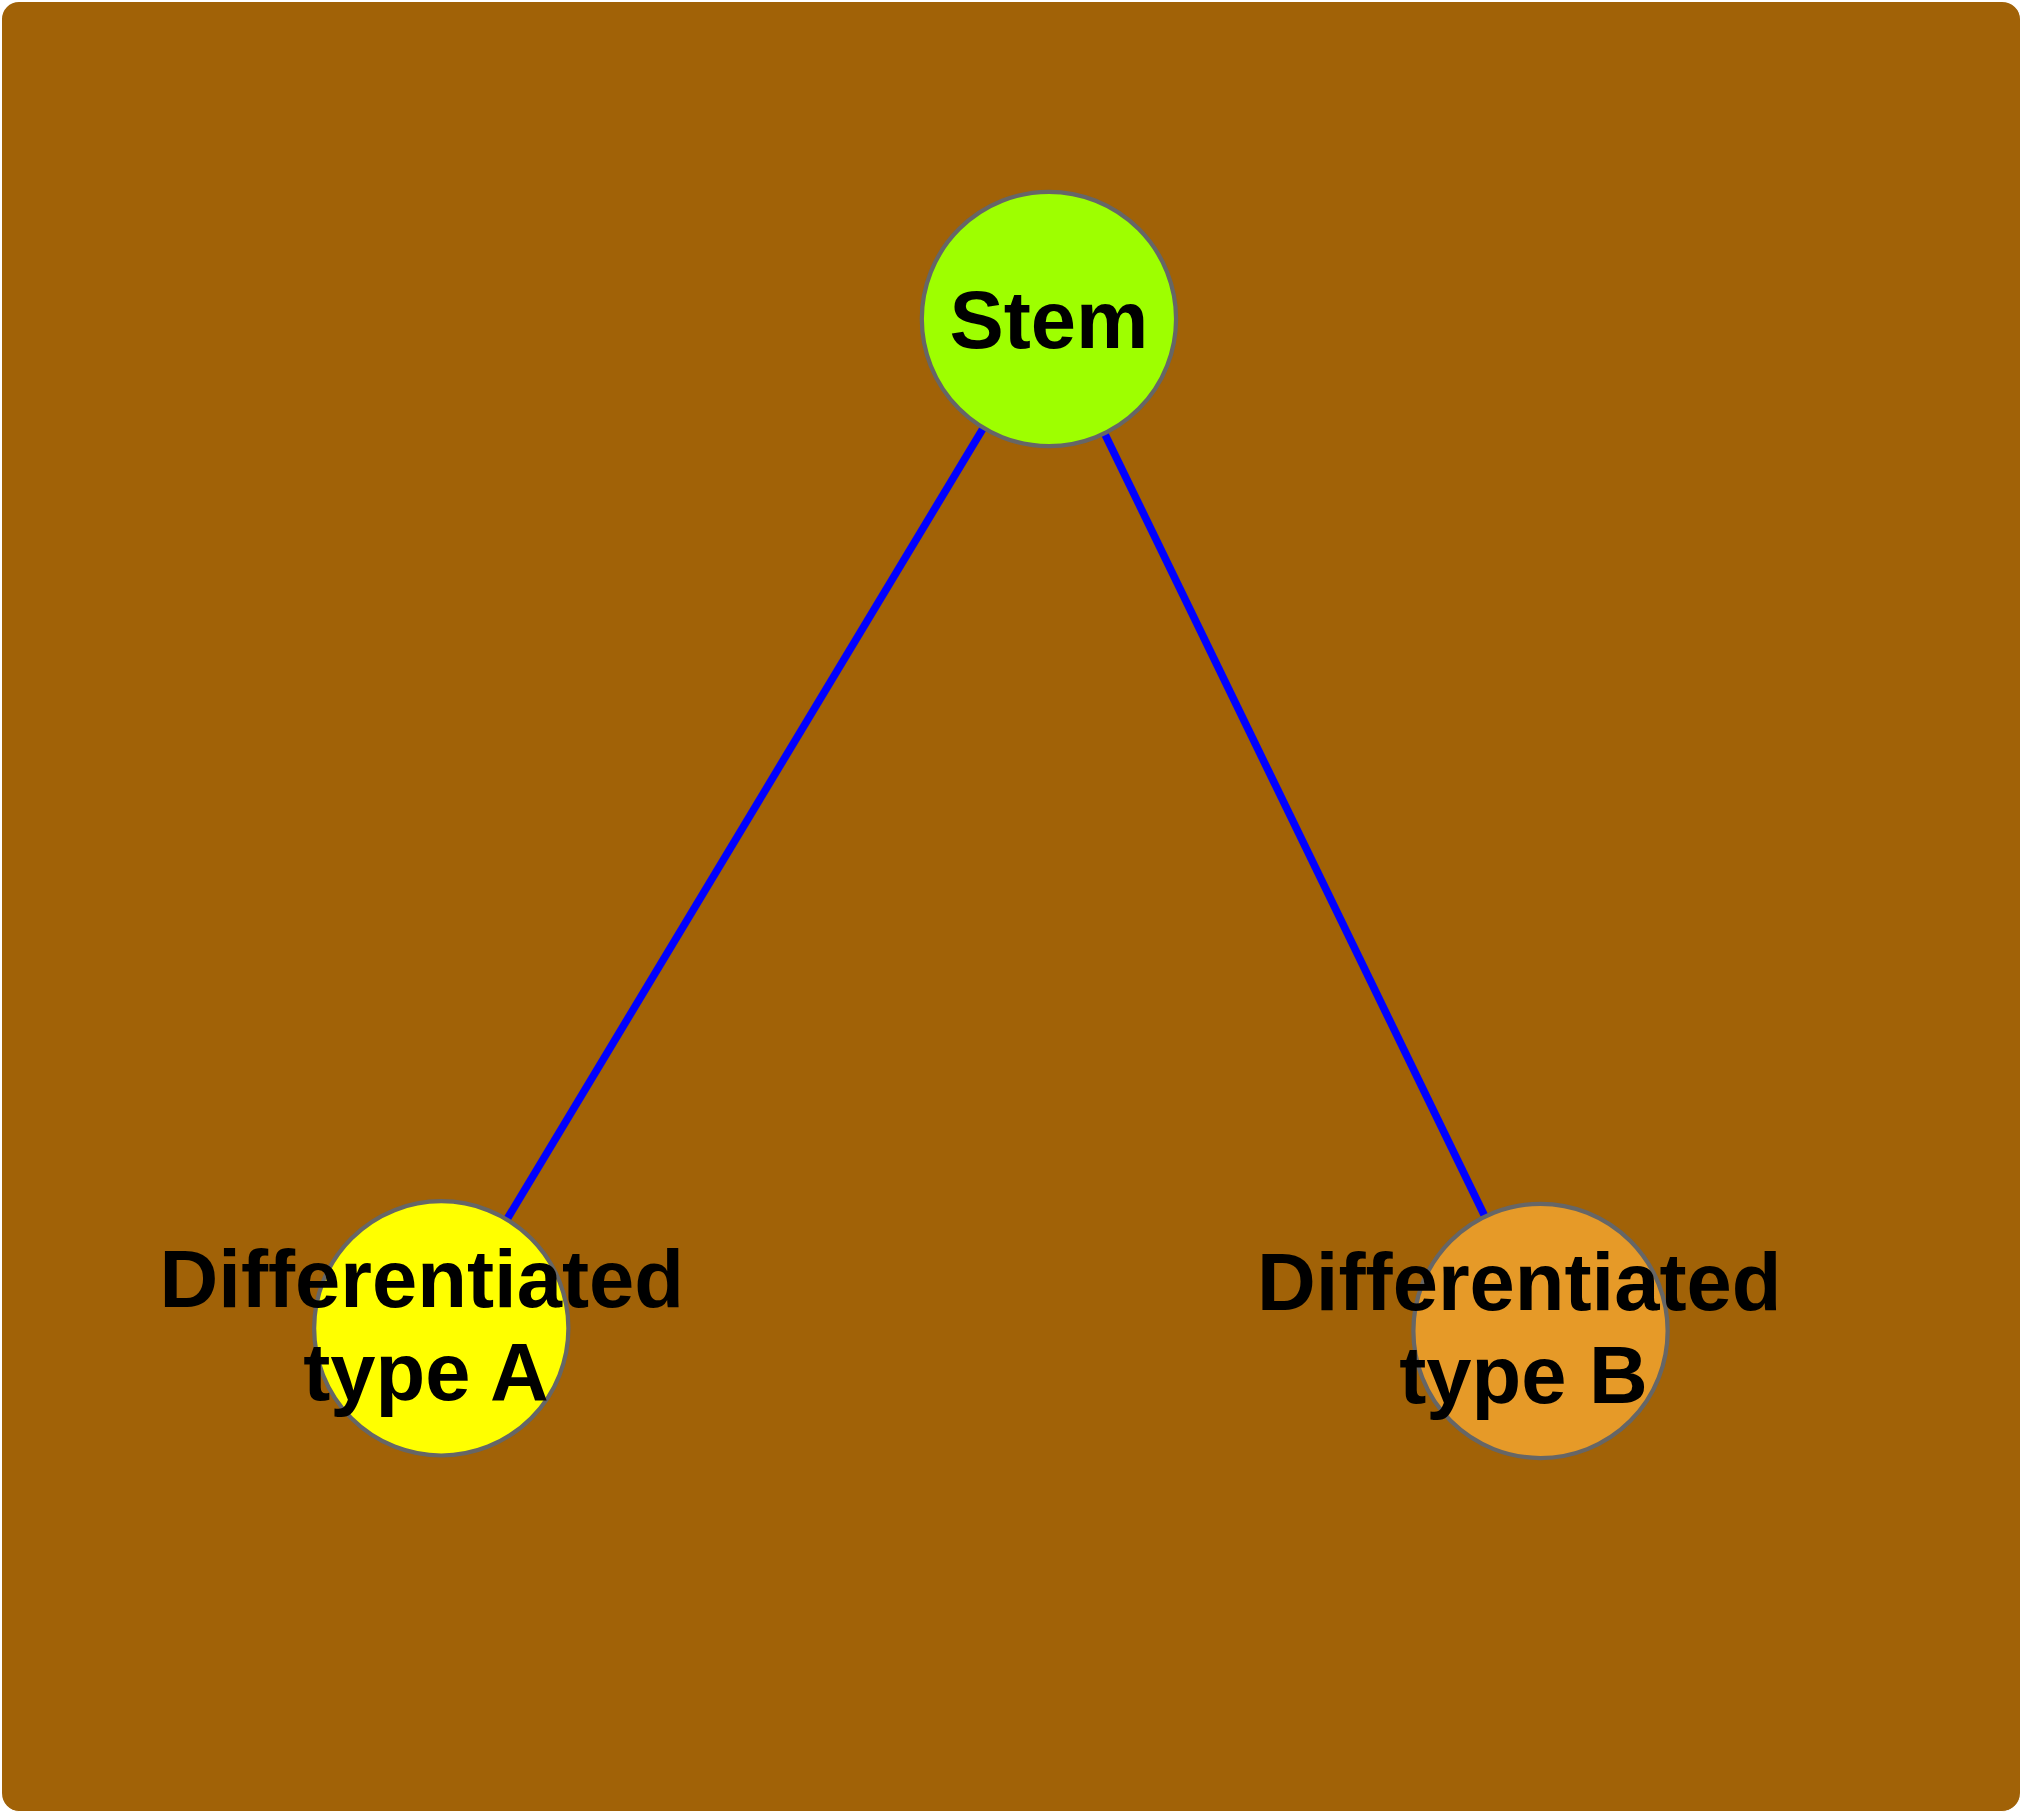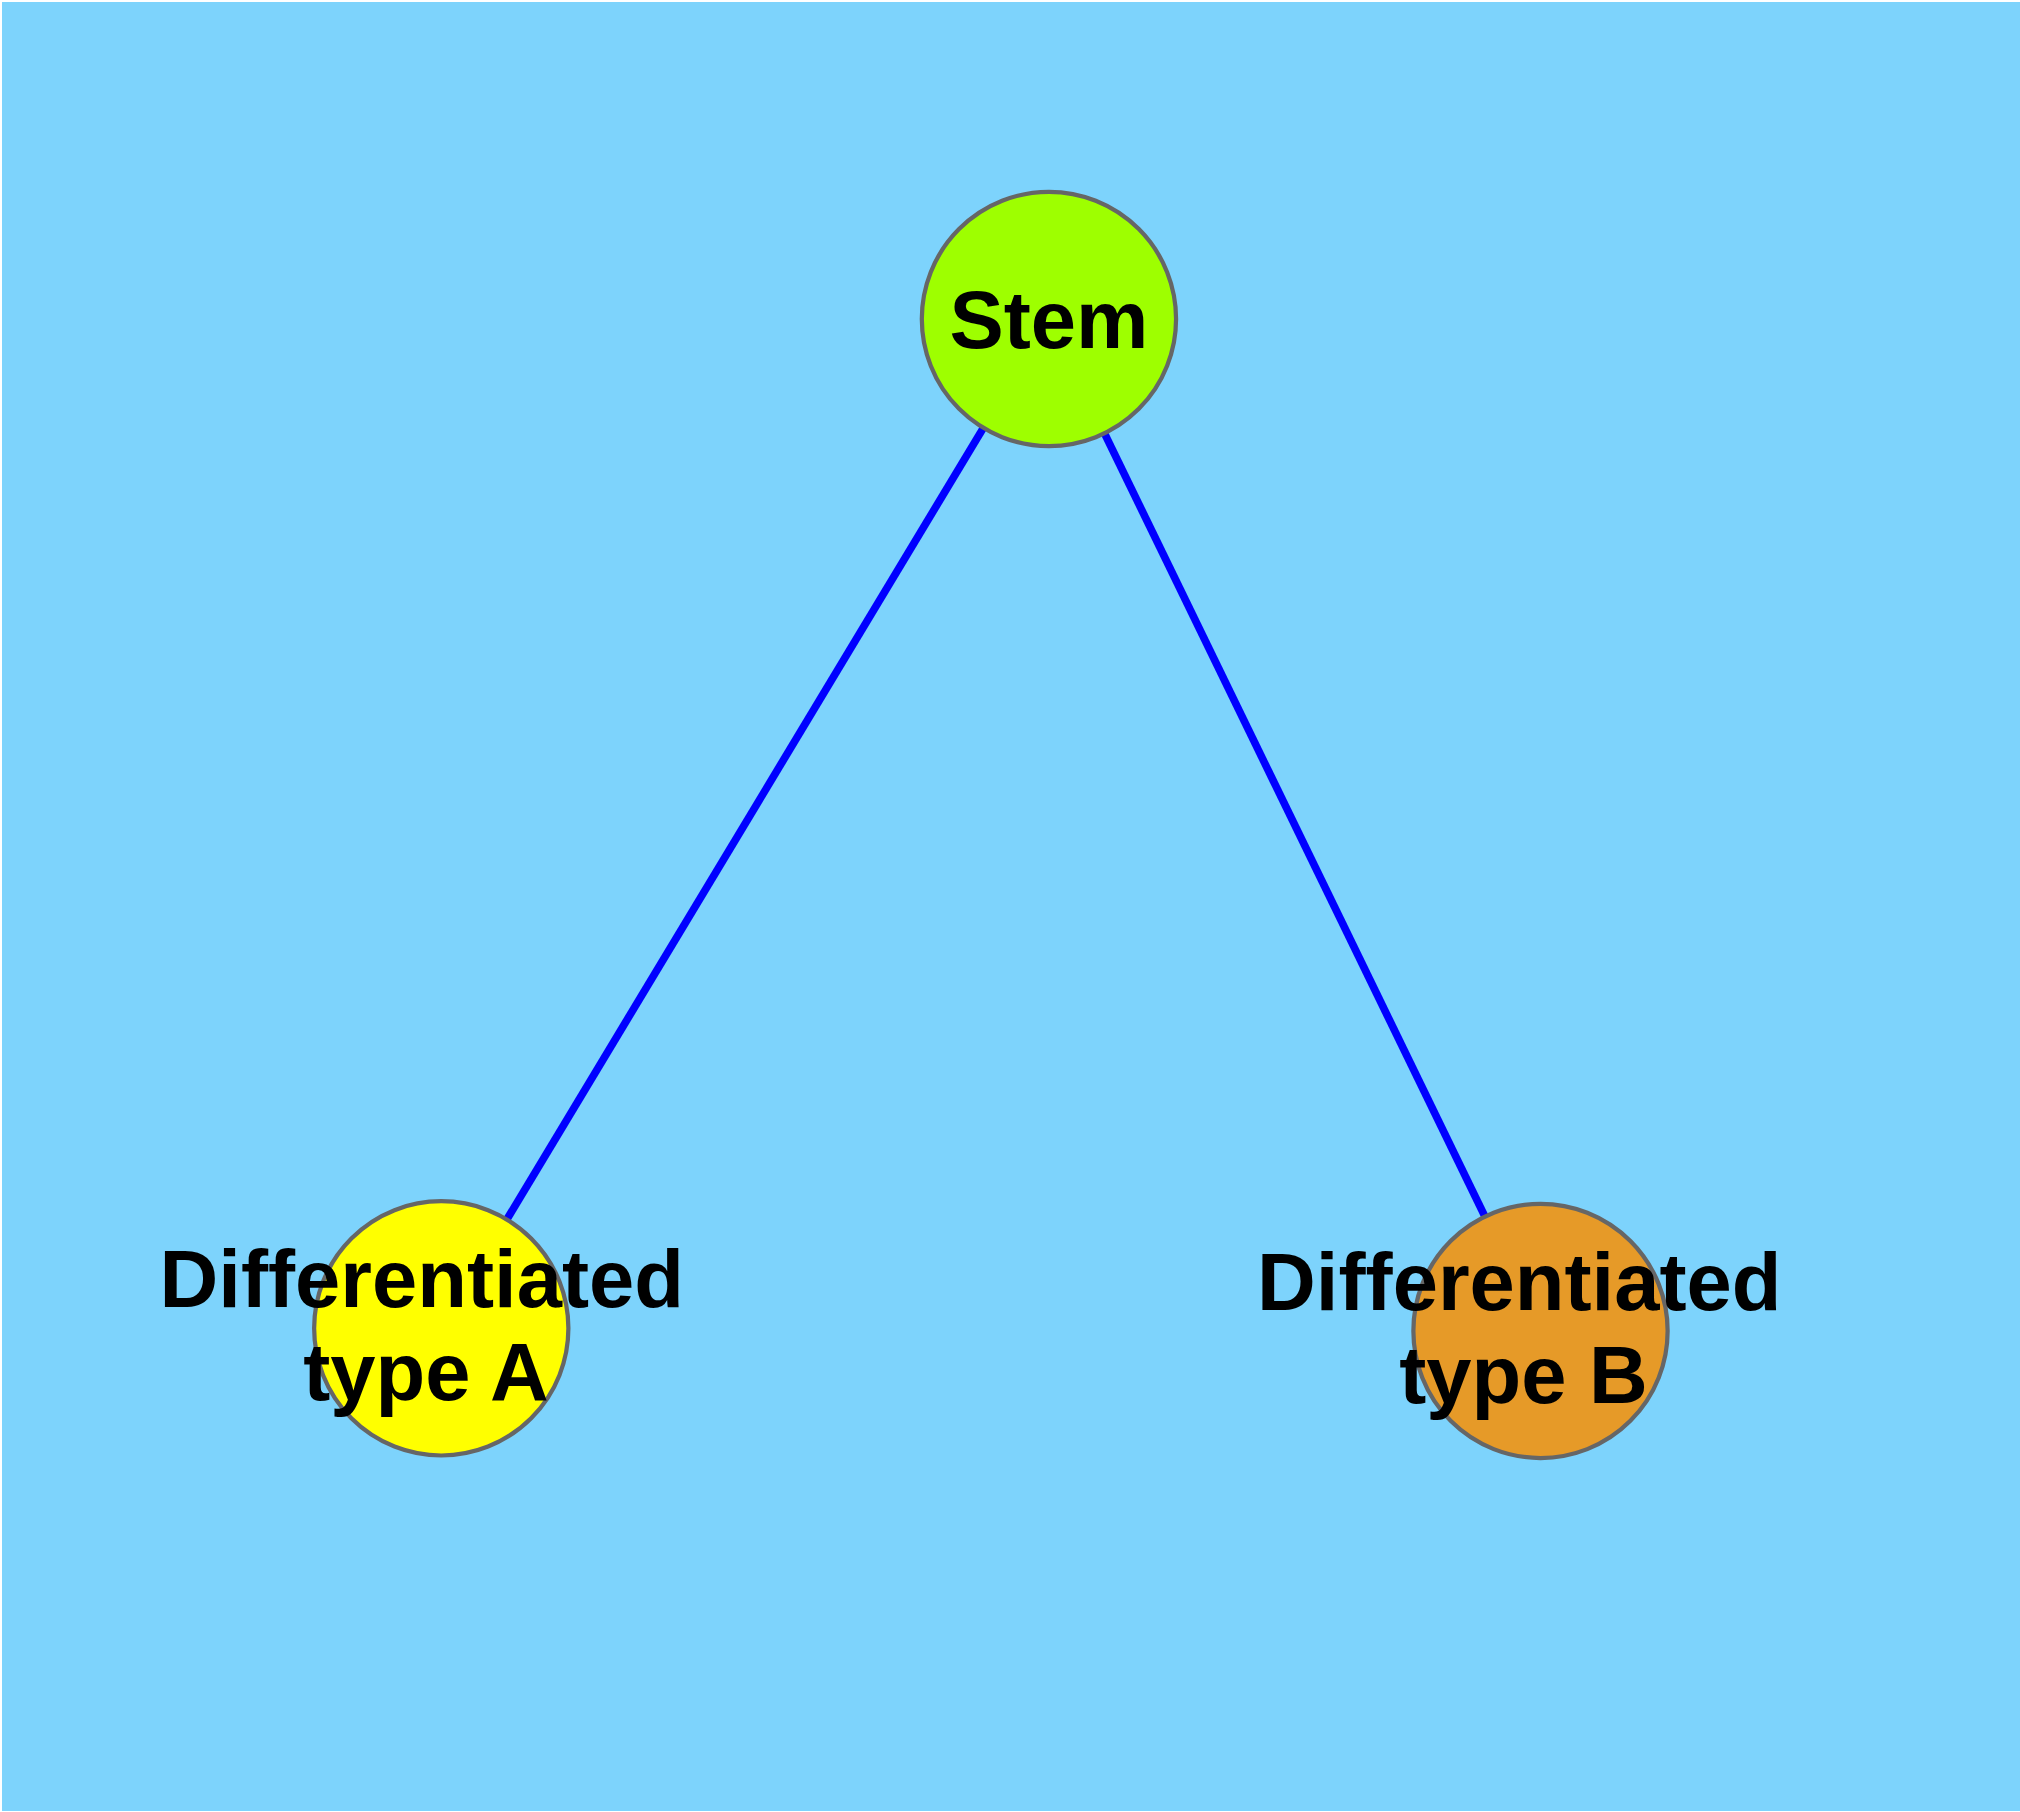--- a/index.html
+++ b/index.html
@@ -11,26 +11,27 @@
   body {
     width: 2021px;
     height: 1812px;
     overflow: hidden;
     font-family: "Liberation Sans", sans-serif;
   }
   #graph-canvas {
     position: relative;
     width: 2021px;
     height: 1812px;
-    background: #7dd3fc;
+    background: #a16207;
     box-sizing: border-box;
     border-top: 2.5px solid #ffffff;
     border-left: 2.5px solid #ffffff;
     border-right: 1.7px solid #ffffff;
     border-bottom: 1.7px solid #ffffff;
+    border-radius: 19px;
   }
   #graph-svg {
     position: absolute;
     top: 0;
     left: 0;
     width: 2021px;
     height: 1812px;
     display: block;
   }
   .node-label {

